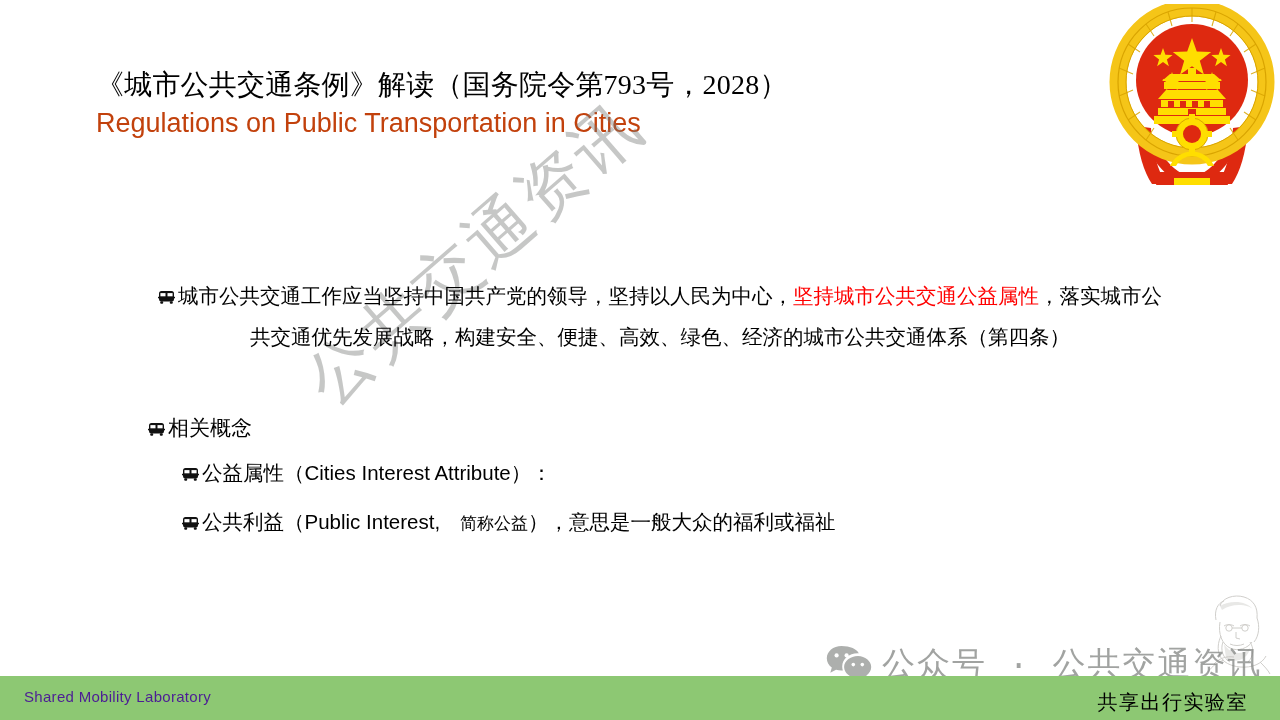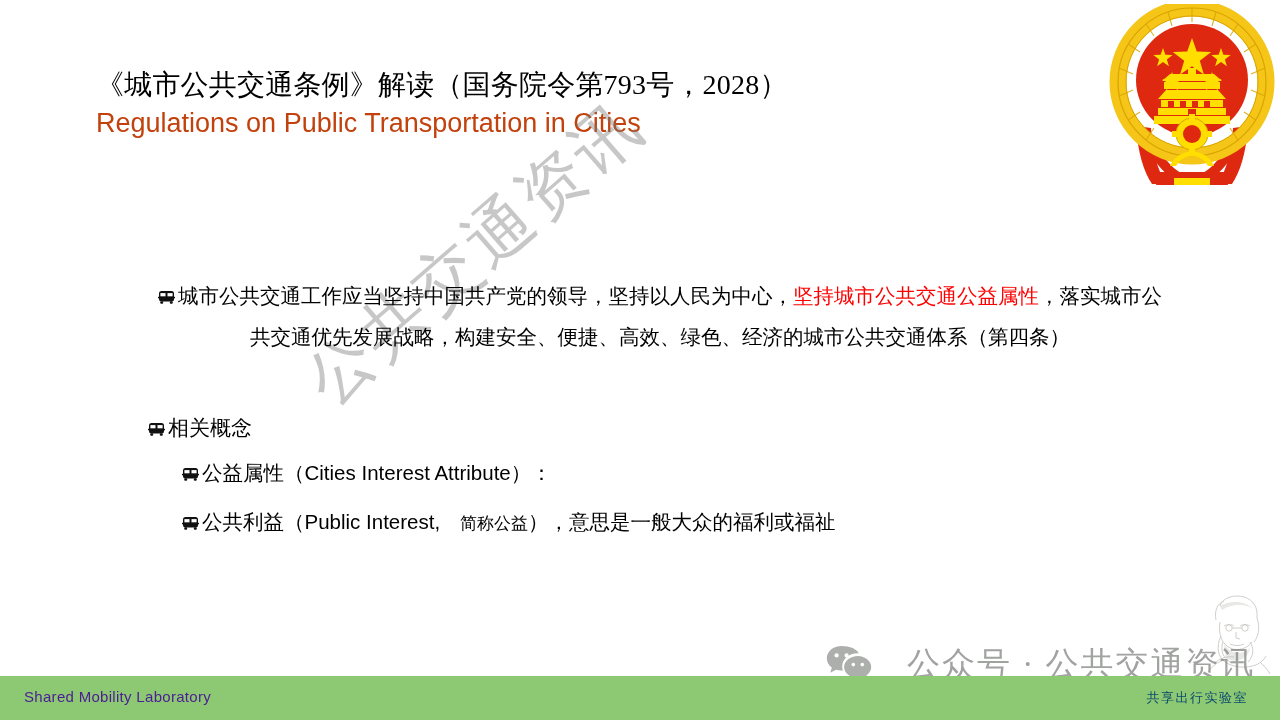--- a/index.html
+++ b/index.html
@@ -168,26 +168,25 @@
     align-items: center;
     z-index: 7;
   }
   #promo .wechat-icon {
     width: 46px;
     height: 40px;
     margin-right: 10px;
     flex: none;
   }
   #promo .promo-text {
-    font-family: Liberation Serif, serif;
+    font-family: Liberation Mono, monospace;
     font-size: 33px;
     color: rgba(125,128,125,0.72);
     letter-spacing: 2px;
     white-space: nowrap;
-    margin-left: 25px;
   }
 
   
   #footer {
     position: absolute;
     left: 0;
     bottom: 0;
     width: 1280px;
     height: 44px;
     background: #8DC873;
@@ -200,22 +199,22 @@
     font-family: "Liberation Sans", "DejaVu Sans", sans-serif;
     font-size: 15px;
     color: #4c1d95;
     letter-spacing: 0.3px;
   }
   #footer-right {
     position: absolute;
     right: 32px;
     top: 13px;
     font-family: Liberation Mono, monospace;
-    font-size: 13px;
-    color: #0c4a6e;
+    font-size: 20px;
+    color: #000000;
     letter-spacing: 1.5px;
   }
 </style>
 </head>
 <body>
 
 <div id="slide">
 
   <div id="emblem">
     <svg viewBox="0 0 168 184" width="168" height="184" xmlns="http://www.w3.org/2000/svg">

